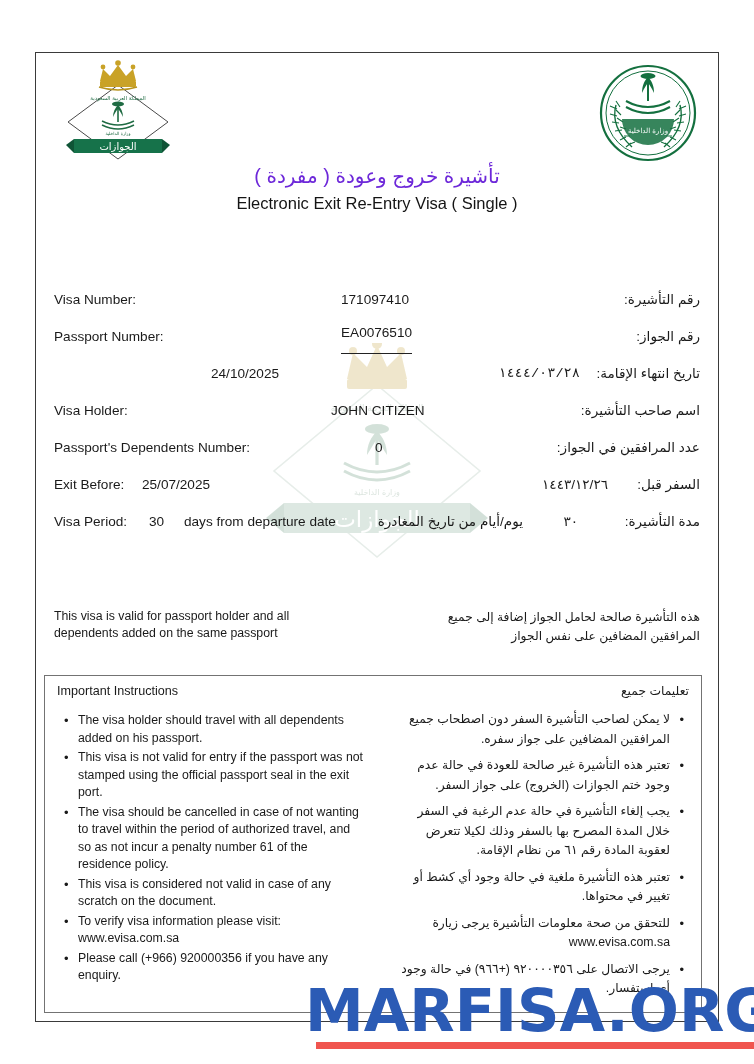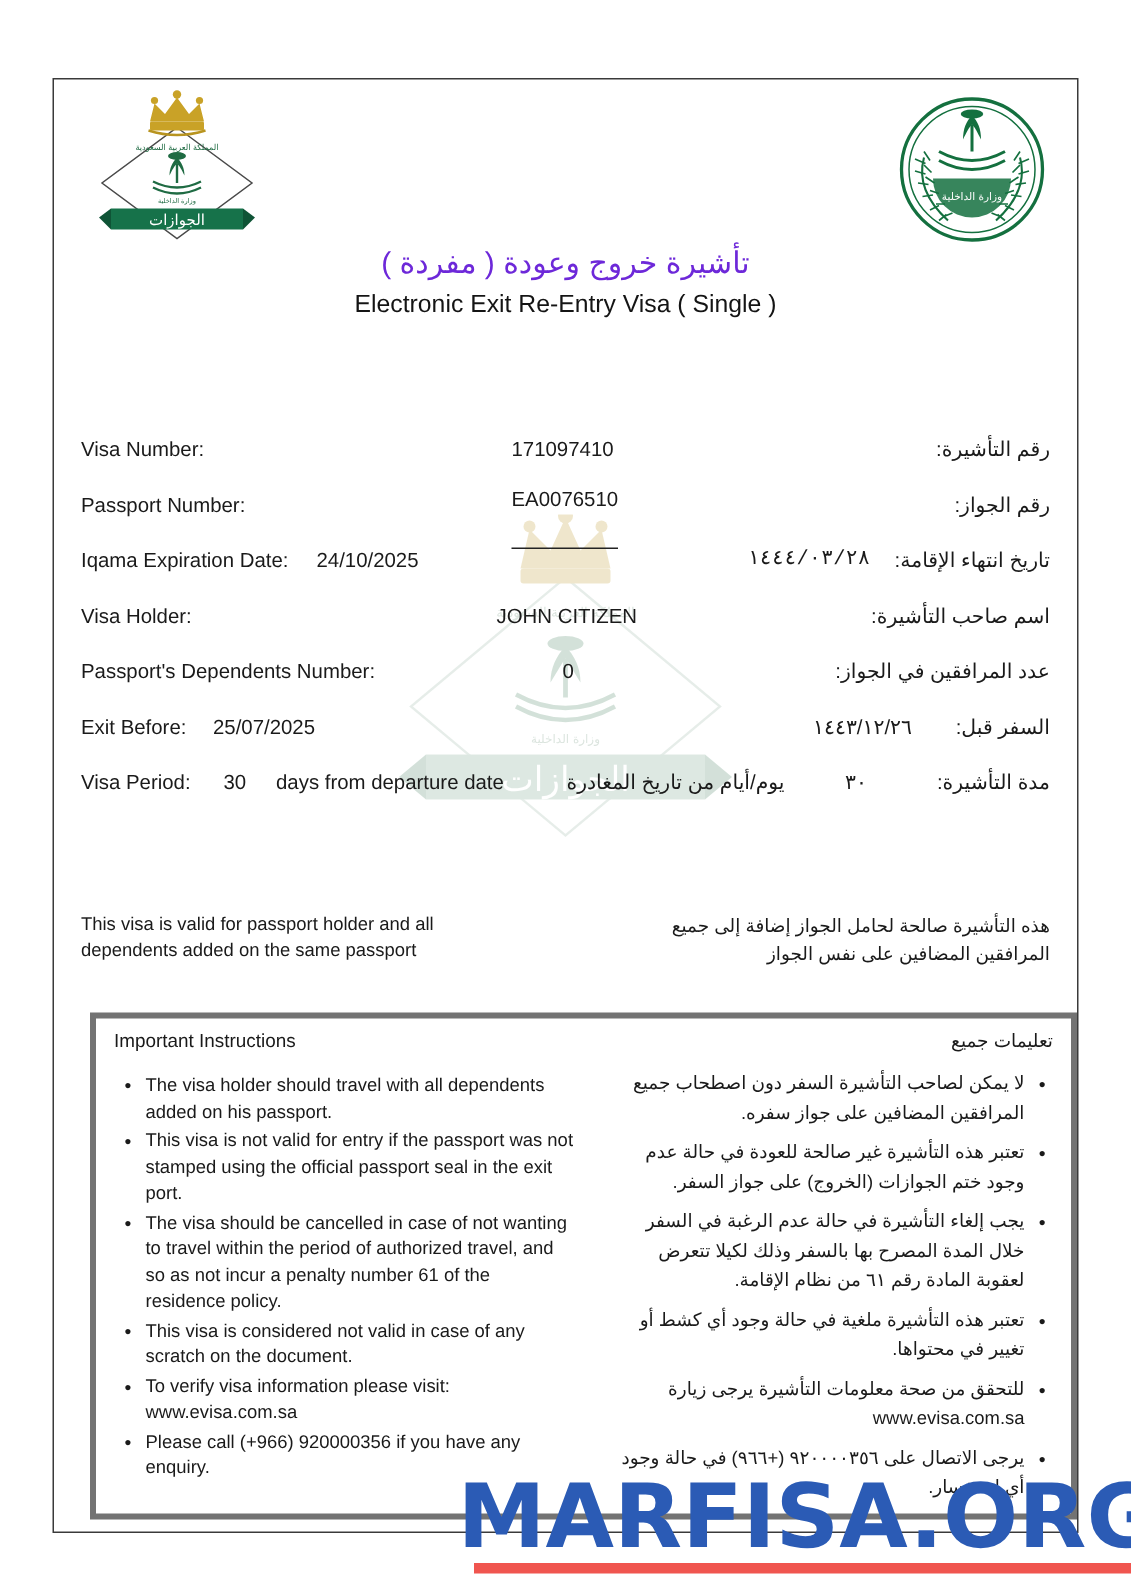--- a/index.html
+++ b/index.html
@@ -103,21 +103,21 @@
     left: 18px;
     white-space: nowrap;
   }
   .f-value-en {
     position: absolute;
     white-space: nowrap;
   }
   .f-value-en.underline {
     border-bottom: 1px solid #222;
     line-height: 30px;
-    padding-bottom: 17px;
+    padding-bottom: 5px;
   }
   .f-label-ar {
     position: absolute;
     right: 18px;
     direction: rtl;
     white-space: nowrap;
     font-size: 13.6px;
   }
   .f-value-ar {
     position: absolute;
@@ -157,25 +157,25 @@
     top: 0;
     width: 300px;
     text-align: right;
     direction: rtl;
     line-height: 19px;
   }
 
   
   #instructions-box {
     position: absolute;
-    left: 24px;
+    left: 8px;
     top: 622px;
     width: 658px;
     height: 338px;
-    border: 4px solid #737373;
+    border: 1px solid #737373;
     box-sizing: border-box;
     background: transparent;
     z-index: 2;
   }
   .instr-head-en {
     position: absolute;
     left: 12px;
     top: 8px;
     font-size: 12.6px;
   }
@@ -374,21 +374,20 @@
     </div>
 
     <div class="field-row">
       <span class="f-label-en">Passport Number:</span>
       <span class="f-value-en underline" style="left:305px;">EA0076510</span>
       <span class="f-label-ar">رقم الجواز:</span>
     </div>
 
 
     <div class="field-row">
-      <span class="f-label-en">Iqama Expiration Date:</span>
       <span class="f-value-en" style="left:175px;">24/10/2025</span>
       <span class="f-value-ar" style="right:138px;font-family:Liberation Mono, monospace;">١٤٤٤/٠٣/٢٨</span>
       <span class="f-label-ar">تاريخ انتهاء الإقامة:</span>
     </div>
 
     <div class="field-row">
       <span class="f-label-en">Visa Holder:</span>
       <span class="f-value-en" style="left:295px;">JOHN CITIZEN</span>
       <span class="f-label-ar">اسم صاحب التأشيرة:</span>
     </div>

